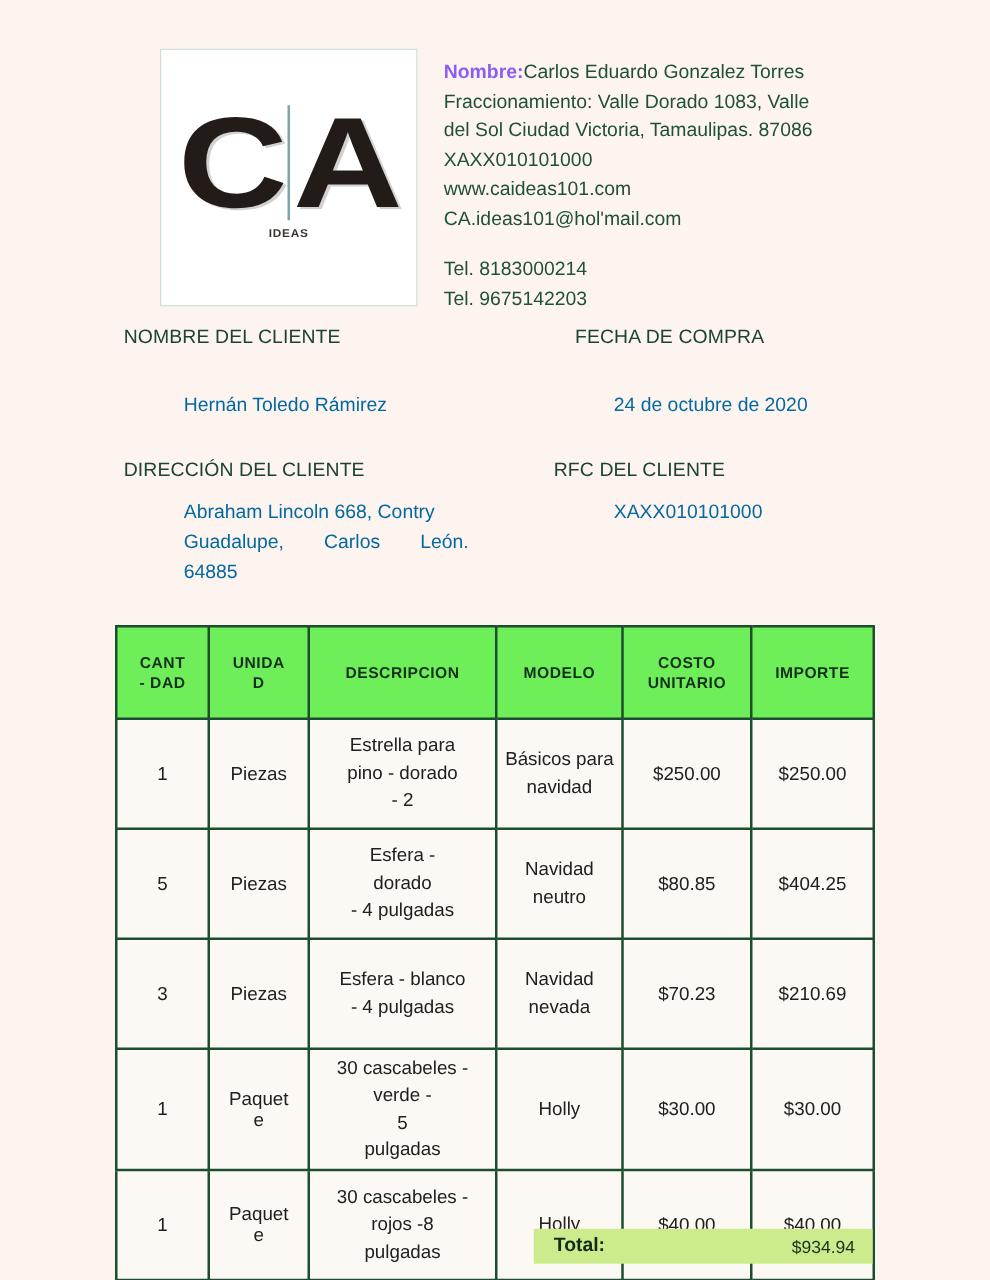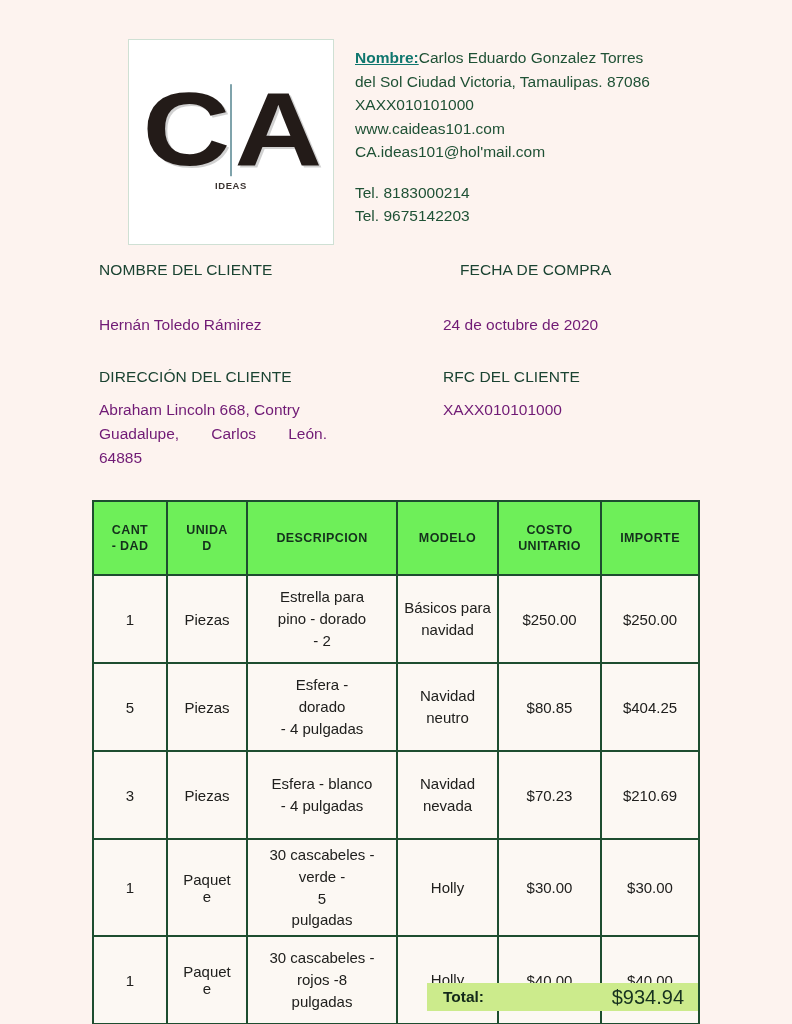--- a/index.html
+++ b/index.html
@@ -72,36 +72,37 @@
   
   .company {
     position: absolute;
     left: 355px;
     top: 46px;
     width: 350px;
     font-size: 15.5px;
     line-height: 1.52;
     color: #1f5135;
   }
-  .company .lbl { font-weight: 700; color: #0f766e; text-decoration: underline; }
+  .company .lbl { font-weight: 700; color: #8b5cf6; }
   .company .gap { height: 17px; }
 
   
   .field-heading {
     position: absolute;
     font-size: 15.5px;
     font-weight: 400;
     color: #1b4332;
     letter-spacing: 0.1px;
   }
   .field-value {
     position: absolute;
     font-size: 15.5px;
-    color: #701a75;
+    color: #0369a1;
     line-height: 1.56;
+    margin-left: 48px;
   }
   #h-nombre   { left: 99px;  top: 261px; }
   #v-nombre   { left: 99px;  top: 313px; }
   #h-fecha    { left: 460px; top: 261px; }
   #v-fecha    { left: 443px; top: 313px; }
   #h-direccion{ left: 99px;  top: 368px; }
   #v-direccion{ left: 99px;  top: 398px; width: 240px; }
   #h-rfc      { left: 443px; top: 368px; }
   #v-rfc      { left: 443px; top: 398px; }
   .addr-just { display: block; }
@@ -173,21 +174,21 @@
     box-sizing: border-box;
     padding: 0 14px 0 16px;
     gap: 20px;
   }
   .total-label {
     font-size: 15.5px;
     font-weight: 700;
     color: #13291a;
   }
   .total-value {
-    font-size: 20px;
+    font-size: 14px;
     color: #17321f;
   }
 </style>
 </head>
 <body>
 
 <div id="page">
 
   <div class="logo-box">
     <div class="logo-inner">
@@ -197,20 +198,21 @@
         <span class="logo-letter right">A</span>
       </div>
       <div class="logo-sub">IDEAS</div>
     </div>
   </div>
 
   <div class="company">
     <div>
       <span class="lbl">Nombre:</span><span>Carlos Eduardo Gonzalez Torres</span>
     </div>
+    <div>Fraccionamiento: Valle Dorado 1083, Valle</div>
     <div>del Sol Ciudad Victoria, Tamaulipas. 87086</div>
     <div>XAXX010101000</div>
     <div>www.caideas101.com</div>
     <div>CA.ideas101@hol'mail.com</div>
     <div class="gap"></div>
     <div>Tel. 8183000214</div>
     <div>Tel. 9675142203</div>
   </div>
 
   <div class="field-heading" id="h-nombre">NOMBRE DEL CLIENTE</div>

